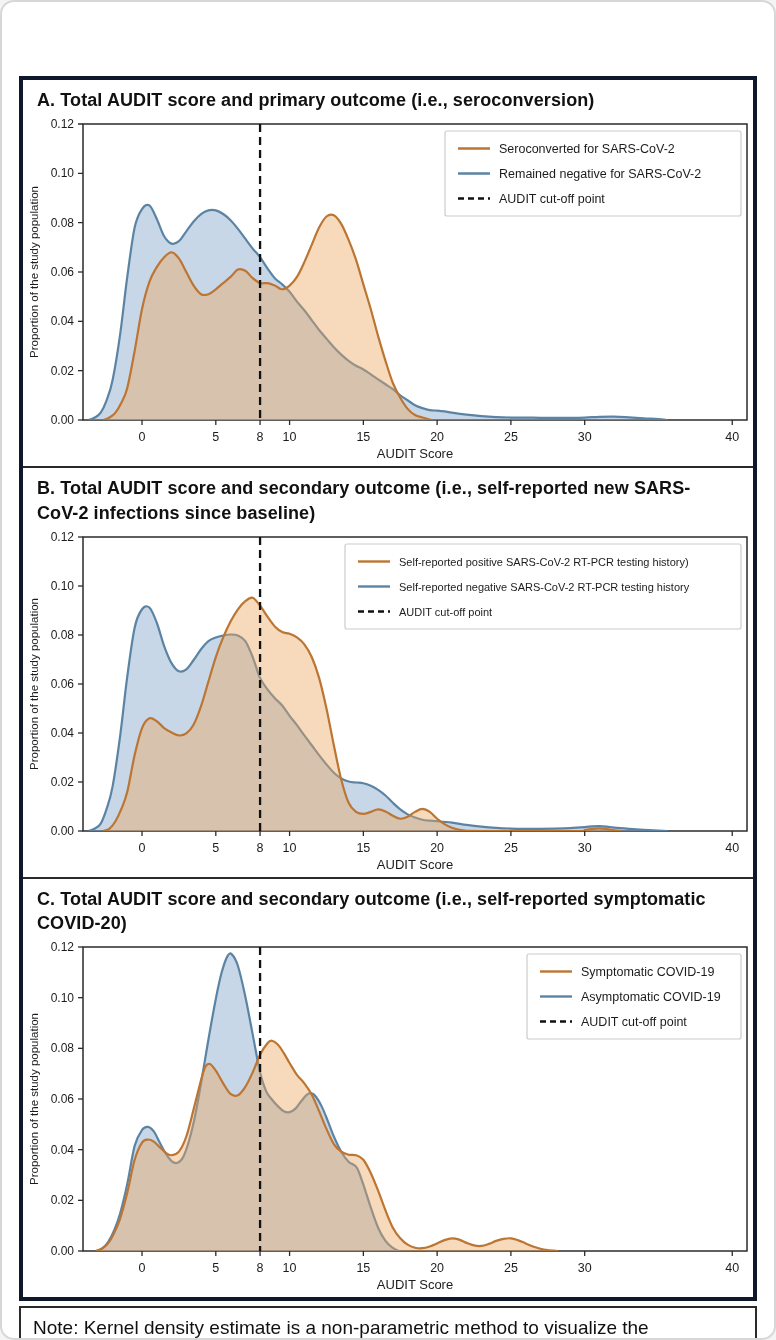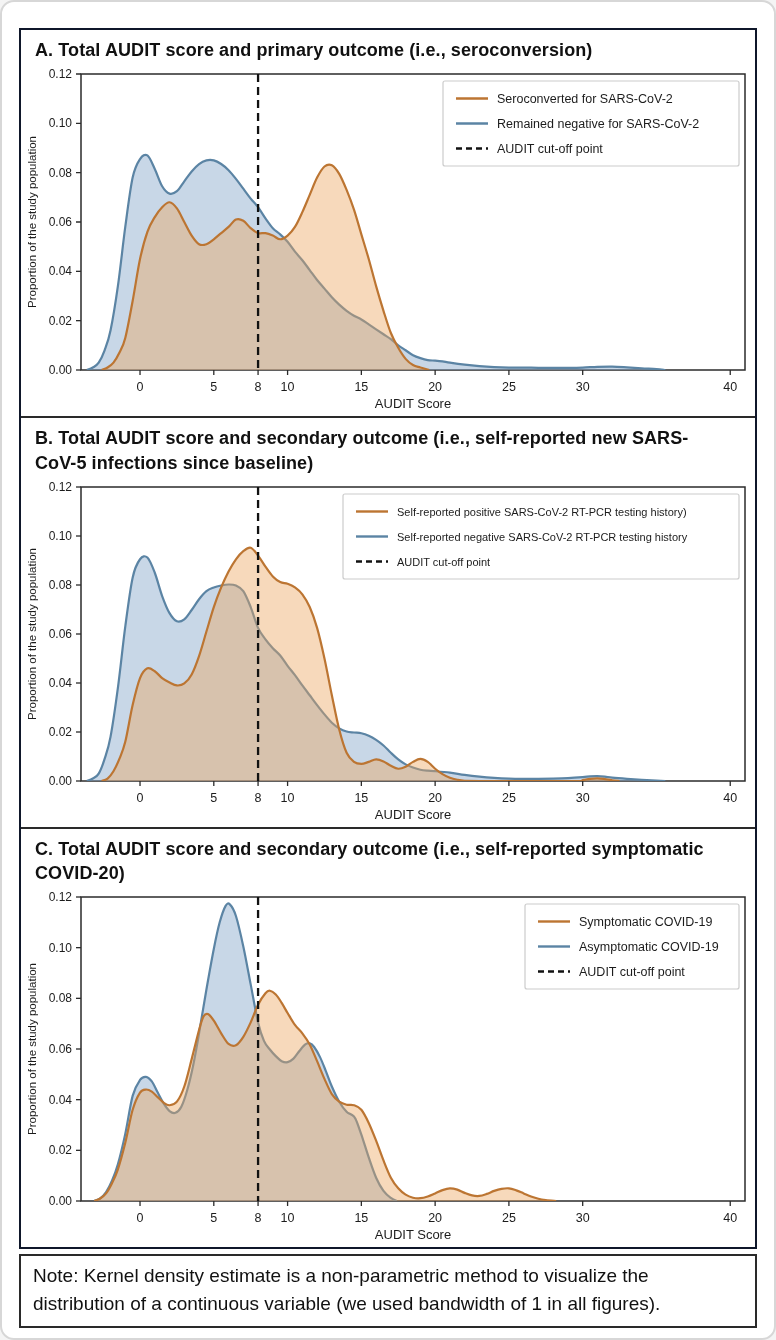--- a/index.html
+++ b/index.html
@@ -3,21 +3,21 @@
 <meta charset="utf-8">
 <style>
   html,body{margin:0;padding:0;background:#f4f4f4;}
   body{font-family:"Liberation Sans",sans-serif;width:776px;}
   .card{
     width:776px;height:1340px;box-sizing:border-box;background:#ffffff;
     border:2px solid #d7d7d7;border-radius:14px;padding:26px 17px 8px 17px;
     position:relative;overflow:hidden;
   }
   .main-box{
-    border:2px solid #0f172a;background:#ffffff;
+    border:4px solid #0f172a;background:#ffffff;margin-top:48px;
   }
   .panel{padding:2px 0 0 0;}
   .panel + .panel{border-top:2px solid #2a2a2a;}
   .panel-title{
     margin:6px 14px 2px 14px;font-size:18px;font-weight:bold;color:#111;
     line-height:1.35;max-width:690px;letter-spacing:0.1px;
   }
   .chart{display:block;margin:0 auto;}
   svg text{font-family:"Liberation Sans",sans-serif;fill:#1c1c1c;}
   .note-box{
@@ -84,21 +84,21 @@
           <line x1="435" y1="34.5" x2="467" y2="34.5" stroke="#bc7532" stroke-width="2.4" stroke-dasharray="none"></line>
           <text x="476" y="38.5" font-size="12.5">Seroconverted for SARS-CoV-2</text>
           <line x1="435" y1="59.5" x2="467" y2="59.5" stroke="#5b84a4" stroke-width="2.4" stroke-dasharray="none"></line>
           <text x="476" y="63.5" font-size="12.5">Remained negative for SARS-CoV-2</text>
           <line x1="435" y1="84.5" x2="467" y2="84.5" stroke="#111111" stroke-width="2.4" stroke-dasharray="6 4"></line>
           <text x="476" y="88.5" font-size="12.5">AUDIT cut-off point</text>
         </svg>
     </section>
 
     <section class="panel">
-      <h2 class="panel-title">B. Total AUDIT score and secondary outcome (i.e., self-reported new SARS-CoV-5 infections since baseline)</h2>
+      <h2 class="panel-title">B. Total AUDIT score and secondary outcome (i.e., self-reported new SARS-CoV-2 infections since baseline)</h2>
       <svg class="chart" width="738" height="350" viewBox="0 0 738 350">
           <defs>
             <clipPath id="clip-b">
               <rect x="60" y="10" width="664" height="294"></rect>
             </clipPath>
           </defs>
           <rect x="60" y="10" width="664" height="294" fill="#ffffff" stroke="#2b2b2b" stroke-width="1.5"></rect>
           <line x1="55" y1="304" x2="60" y2="304" stroke="#2b2b2b" stroke-width="1.3"></line>
           <text x="51" y="308" text-anchor="end" font-size="12">0.00</text>
           <line x1="55" y1="255" x2="60" y2="255" stroke="#2b2b2b" stroke-width="1.3"></line>

